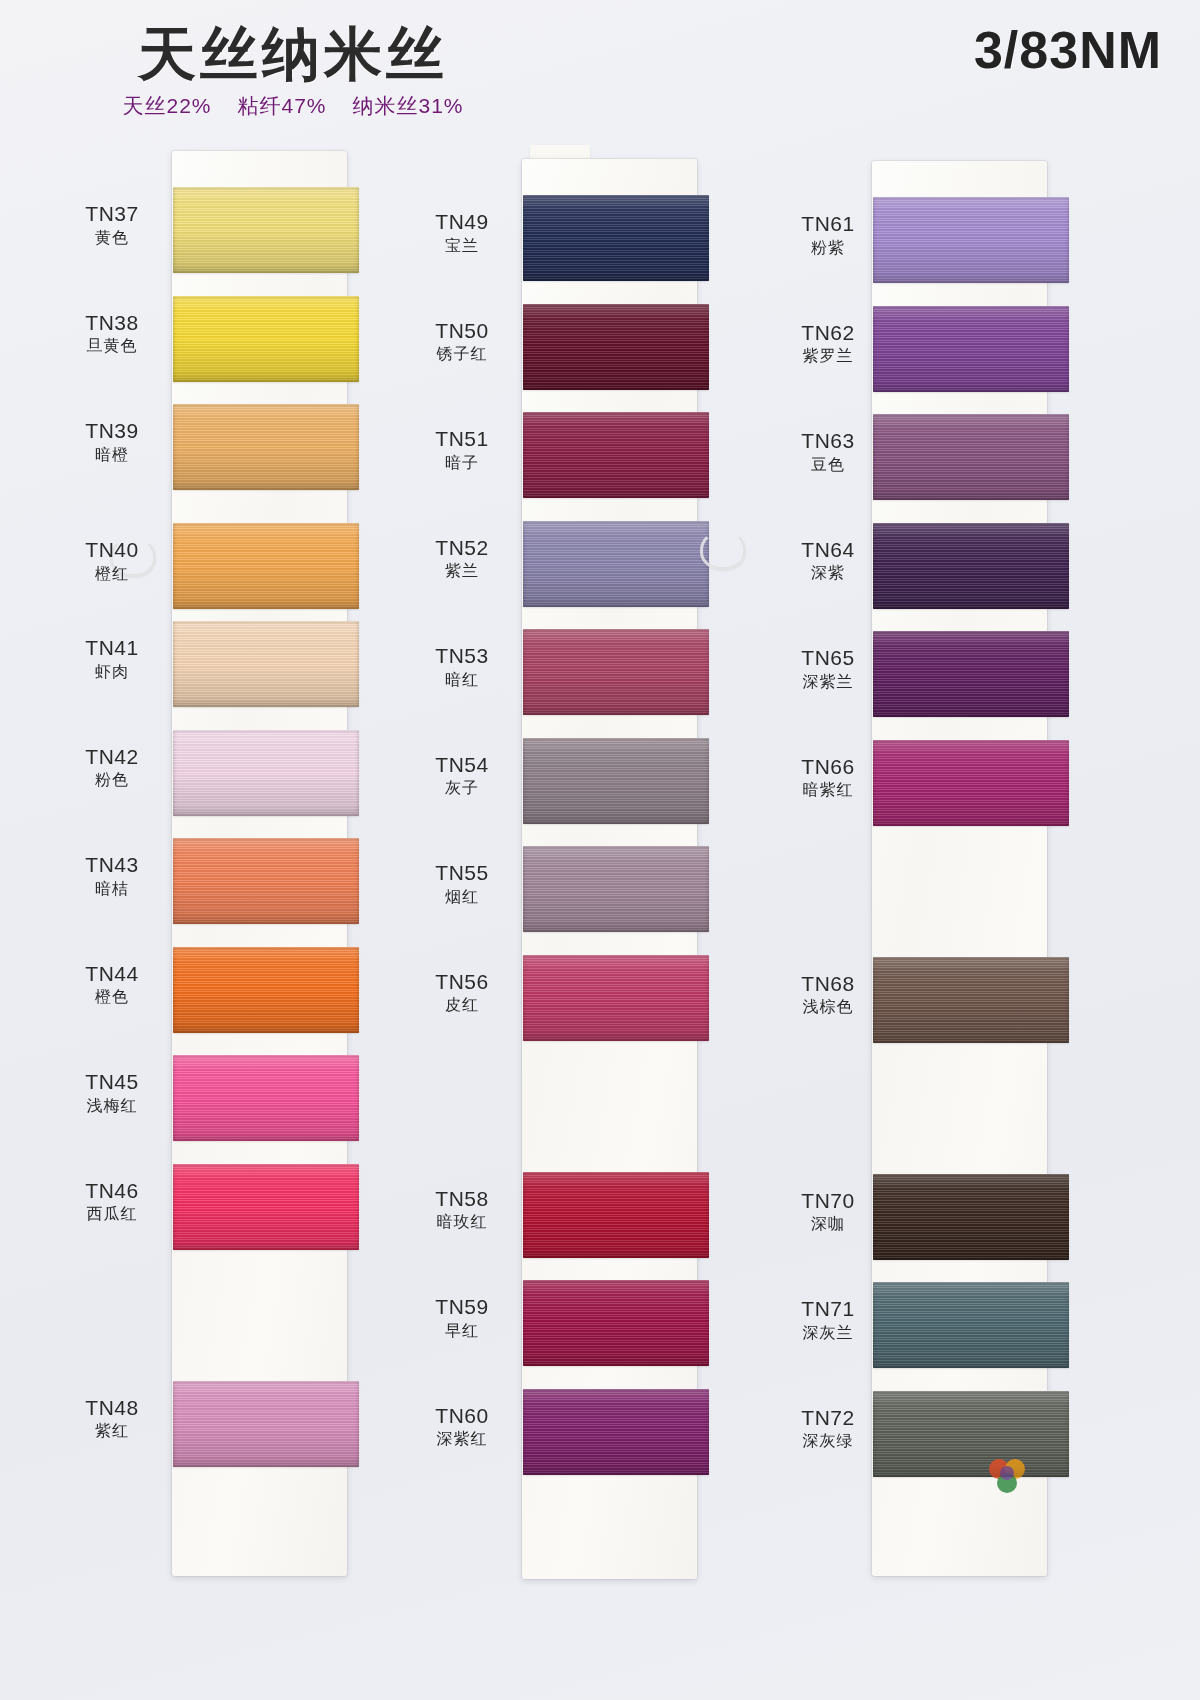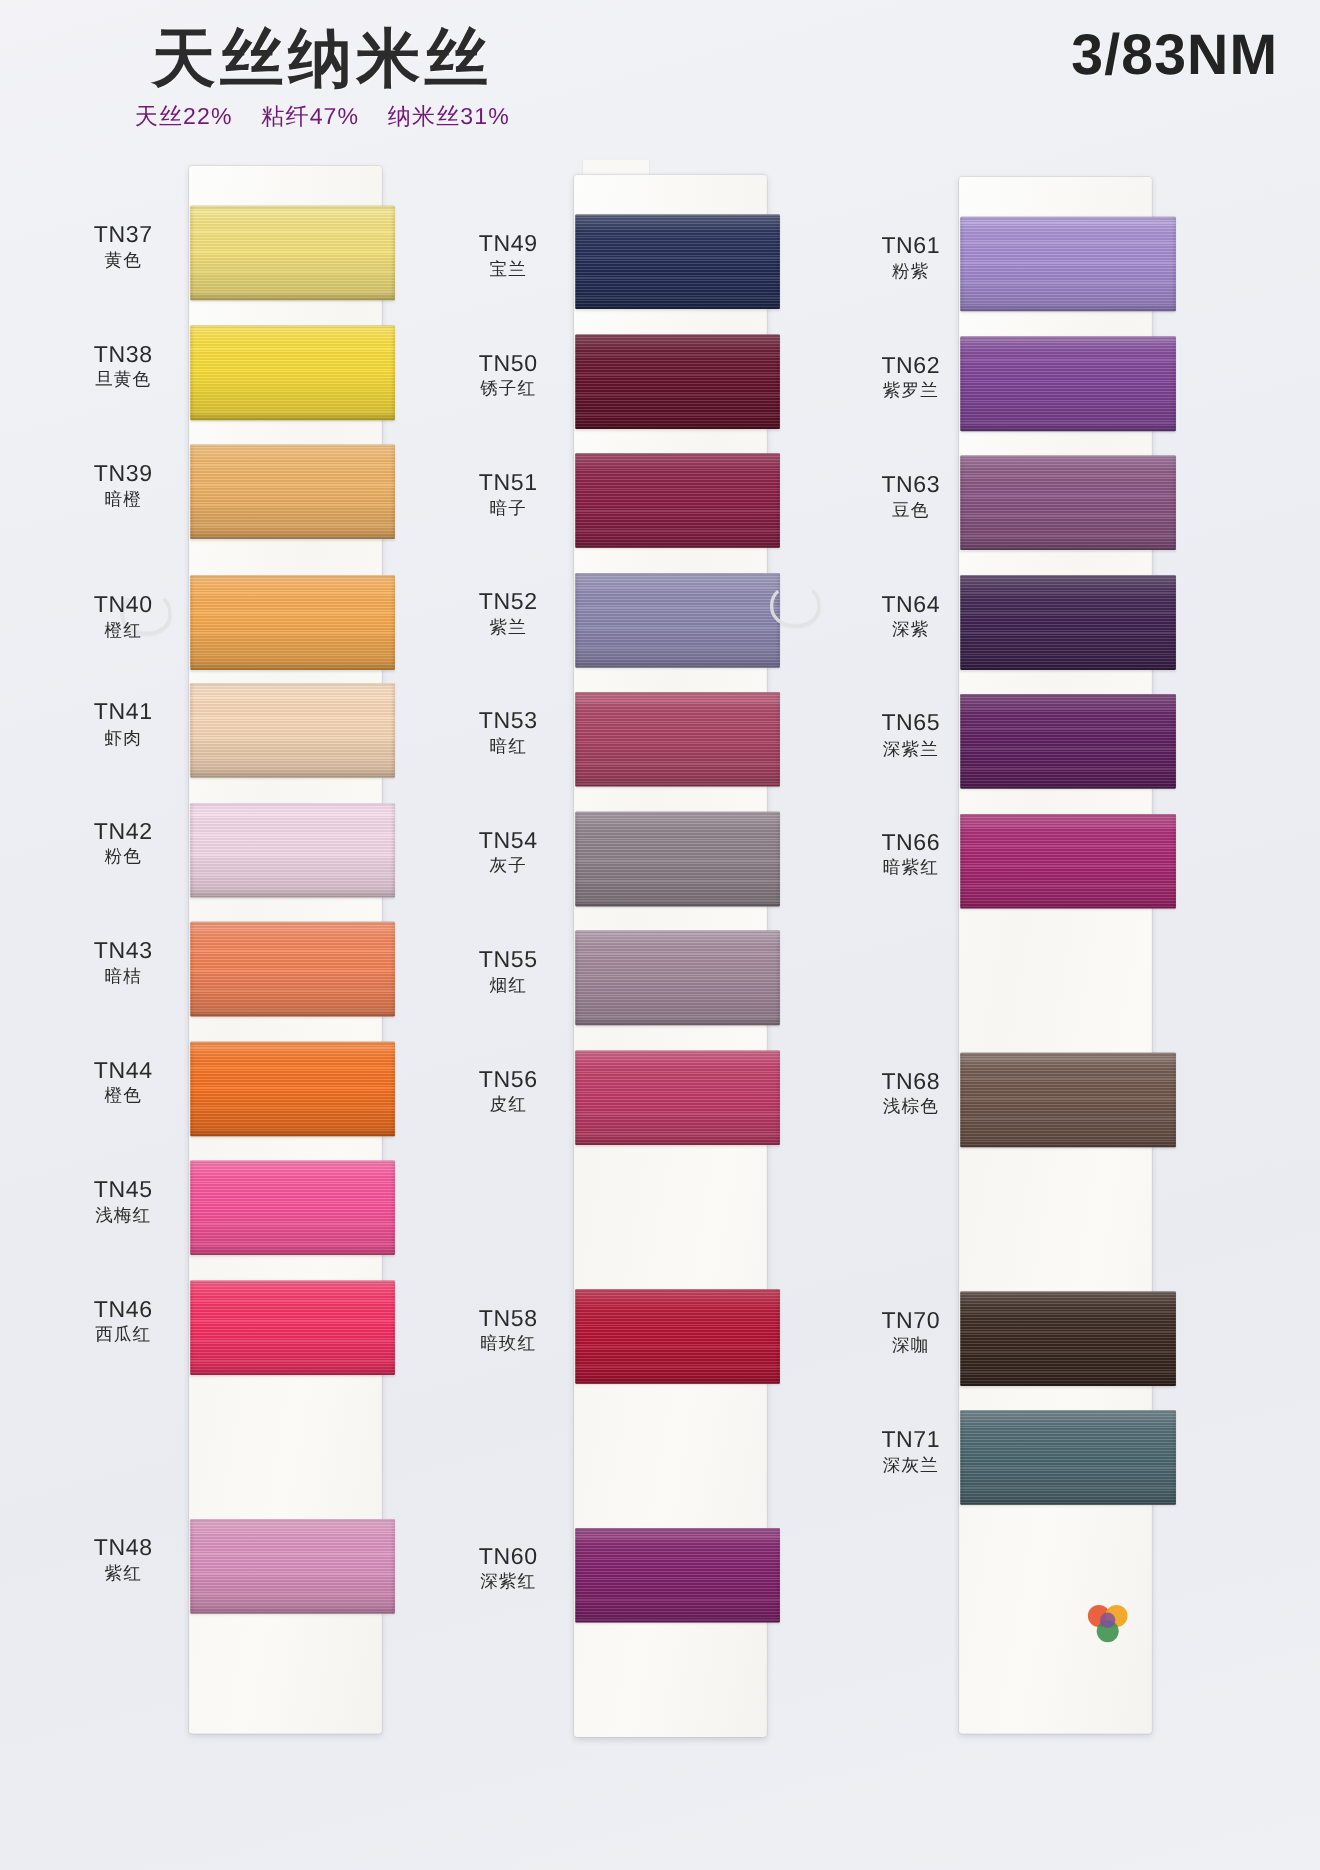--- a/index.html
+++ b/index.html
@@ -266,20 +266,27 @@
         </div>
         <div class="swatch-thread" style="background: rgb(191, 58, 102);"></div>
       </div>
       <div class="swatch-row" style="top: 1026.5px;">
         <div class="swatch-label">
           <div class="swatch-code">TN58</div>
           <div class="swatch-name">暗玫红</div>
         </div>
         <div class="swatch-thread" style="background: rgb(181, 19, 52);"></div>
       </div>
+      <div class="swatch-row" style="top: 1135px;">
+        <div class="swatch-label">
+          <div class="swatch-code">TN59</div>
+          <div class="swatch-name">早红</div>
+        </div>
+        <div class="swatch-thread" style="background: rgb(158, 21, 71);"></div>
+      </div>
       <div class="swatch-row" style="top: 1243.5px;">
         <div class="swatch-label">
           <div class="swatch-code">TN60</div>
           <div class="swatch-name">深紫红</div>
         </div>
         <div class="swatch-thread" style="background: rgb(128, 33, 107);"></div>
       </div>
     </div>
 
   <div class="column col-2" id="col-2">
@@ -339,20 +346,27 @@
           <div class="swatch-name">深咖</div>
         </div>
         <div class="swatch-thread" style="background: rgb(58, 40, 32);"></div>
       </div>
       <div class="swatch-row" style="top: 1137px;">
         <div class="swatch-label">
           <div class="swatch-code">TN71</div>
           <div class="swatch-name">深灰兰</div>
         </div>
         <div class="swatch-thread" style="background: rgb(76, 102, 110);"></div>
+      </div>
+      <div class="swatch-row" style="top: 1245.5px;">
+        <div class="swatch-label">
+          <div class="swatch-code">TN72</div>
+          <div class="swatch-name">深灰绿</div>
+        </div>
+        <div class="swatch-thread" style="background: rgb(93, 97, 89);"></div>
       </div>
     </div>
 
   <div class="hook hook-a"></div>
 
   <svg class="logo-mark" viewBox="0 0 46 44">
     <circle cx="14" cy="14" r="10" fill="#e8562f" opacity=".92"></circle>
     <circle cx="30" cy="14" r="10" fill="#f0a21e" opacity=".92"></circle>
     <circle cx="22" cy="28" r="10" fill="#3b8f4a" opacity=".88"></circle>
     <circle cx="22" cy="18" r="7" fill="#7b4fa0" opacity=".80"></circle>

